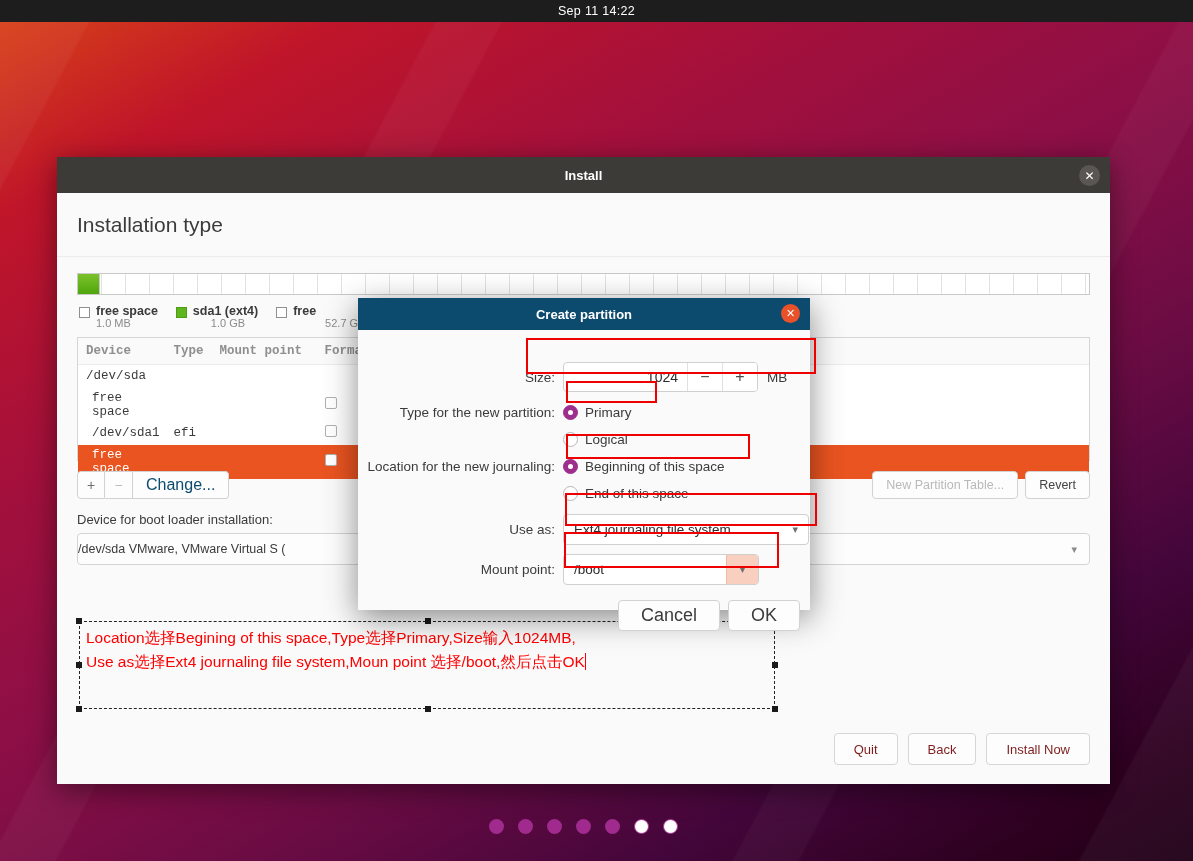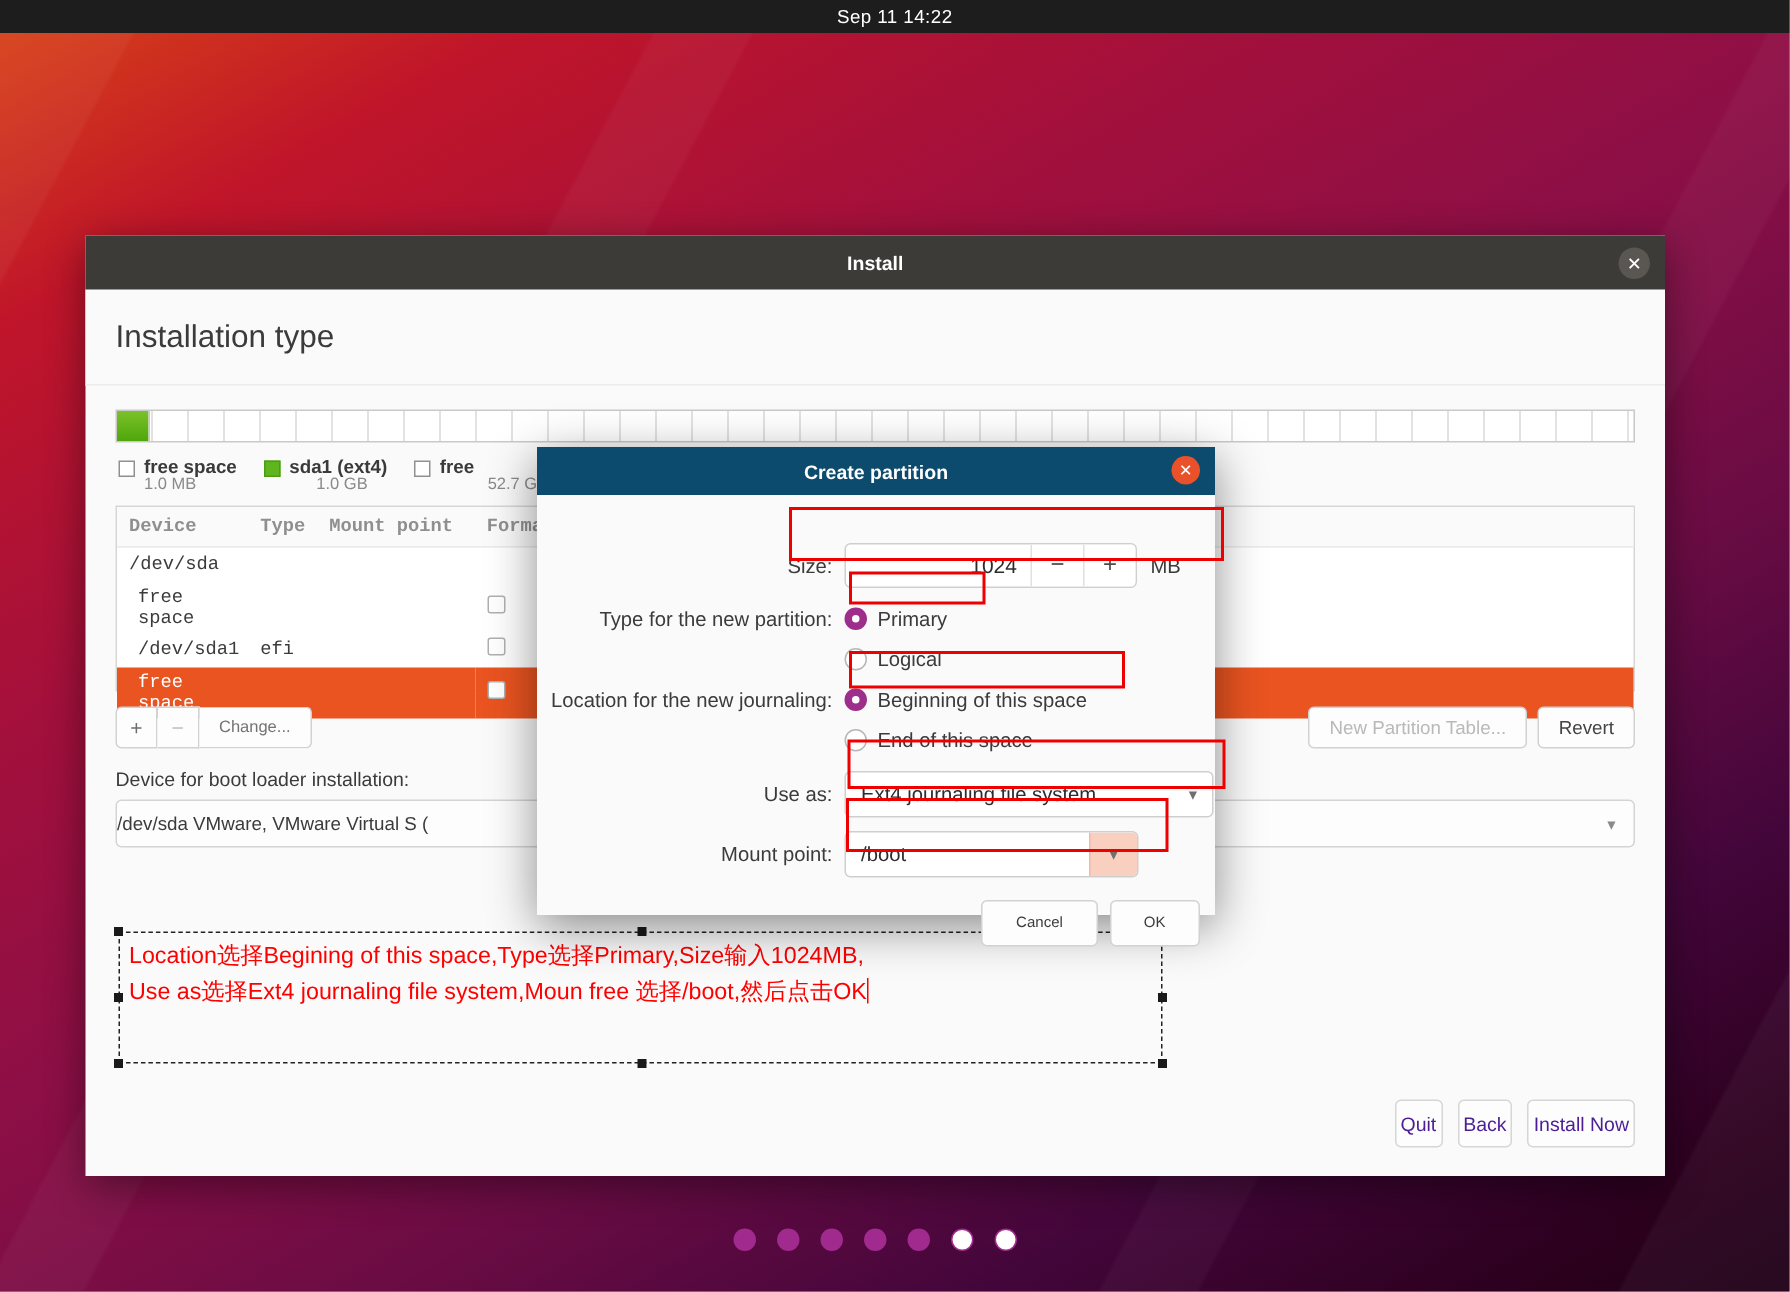--- a/index.html
+++ b/index.html
@@ -141,21 +141,21 @@
   .seg-group { display: flex; }
   .seg-btn {
     height: 28px; min-width: 28px;
     border: 1px solid #d2d2d2; background: #fdfdfd;
     font-size: 14px; color: #6f6f6f;
     display: flex; align-items: center; justify-content: center;
     padding: 0 8px;
   }
   .seg-btn + .seg-btn { border-left: none; }
   .seg-btn.first { border-radius: 4px 0 0 4px; }
-  .seg-btn.last { border-radius: 0 4px 4px 0; padding: 0 13px; font-size: 11px; color: #737373; }
+  .seg-btn.last { border-radius: 0 4px 4px 0; padding: 0 13px; font-size: 16px; color: #0c4a6e; }
   .seg-btn.disabled { color: #bdbdbd; }
   .right-btns { margin-left: auto; display: flex; gap: 7px; }
   .tbtn {
     height: 28px; padding: 0 13px;
     border: 1px solid #d2d2d2; border-radius: 4px; background: #fdfdfd;
     font-size: 12.5px; color: #444;
     display: flex; align-items: center; justify-content: center;
   }
   .tbtn.disabled { color: #b9b9b9; }
 
@@ -194,23 +194,23 @@
   .handle {
     position: absolute; width: 6px; height: 6px; background: #1a1a1a;
   }
 
   
   .navbtns {
     position: absolute; right: 20px; top: 476px;
     display: flex; gap: 10px;
   }
   .navbtn {
-    height: 32px; padding: 0 3px;
+    height: 32px; padding: 0 19px;
     border: 1px solid #d6d6d6; border-radius: 4px; background: #fdfdfd;
-    font-size: 13px; color: #4c1d95;
+    font-size: 13px; color: #7f1d1d;
     display: flex; align-items: center; justify-content: center;
   }
 
   
   .dots {
     position: absolute; left: 0; right: 0; top: 562px;
     display: flex; justify-content: center; gap: 14px;
   }
   .dot { width: 15px; height: 15px; border-radius: 50%; background: #a02a8d; }
   .dot.hollow { background: #ffffff; border: 1.6px solid #a02a8d; }
@@ -293,21 +293,21 @@
     color: #6f6f6f; font-size: 11px;
   }
 
   .dlg-actions {
     position: absolute; right: 10px; top: 270px;
     display: flex; gap: 8px;
   }
   .dlgbtn {
     height: 31px; padding: 0 22px;
     border: 1px solid #d2d2d2; border-radius: 4px; background: #fdfdfd;
-    font-size: 10px; color: #3b3b3b;
+    font-size: 18px; color: #3b3b3b;
     display: flex; align-items: center; justify-content: center;
   }
 
   
   .redbox {
     position: absolute; border: 2.5px solid #ee0000; z-index: 45;
     pointer-events: none;
   }
 </style>
 </head>
@@ -540,21 +540,21 @@
 </div>
 
 <div class="redbox" style="left:526px; top:338px; width:290px; height:36px;"></div>
 <div class="redbox" style="left:566px; top:381px; width:91px; height:22px;"></div>
 <div class="redbox" style="left:566px; top:434px; width:184px; height:25px;"></div>
 <div class="redbox" style="left:565px; top:493px; width:252px; height:33px;"></div>
 <div class="redbox" style="left:564px; top:532px; width:215px; height:36px;"></div>
 
 <div id="annotation">
   <div class="atext">Location选择Begining of this space,Type选择Primary,Size输入1024MB,</div>
-  <div class="atext"><span>Use as选择Ext4 journaling file system,Moun free 选择/boot,然后点击OK</span><span class="caret"></span></div>
+  <div class="atext"><span>Use as选择Ext4 journaling file system,Moun point 选择/boot,然后点击OK</span><span class="caret"></span></div>
   <div class="handle" style="left:-4px; top:-4px;"></div>
   <div class="handle" style="left:345px; top:-4px;"></div>
   <div class="handle" style="right:-4px; top:-4px;"></div>
   <div class="handle" style="left:-4px; top:40px;"></div>
   <div class="handle" style="right:-4px; top:40px;"></div>
   <div class="handle" style="left:-4px; bottom:-4px;"></div>
   <div class="handle" style="left:345px; bottom:-4px;"></div>
   <div class="handle" style="right:-4px; bottom:-4px;"></div>
 </div>
 

